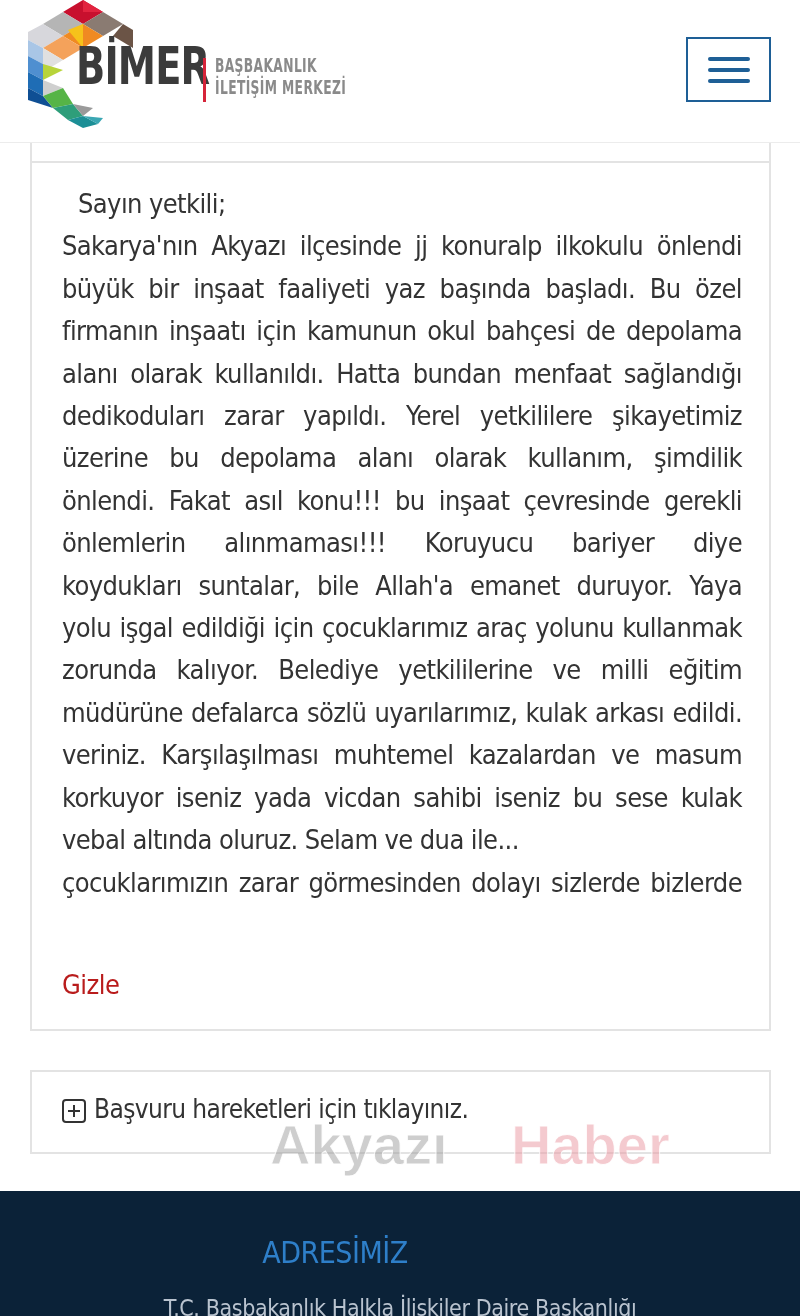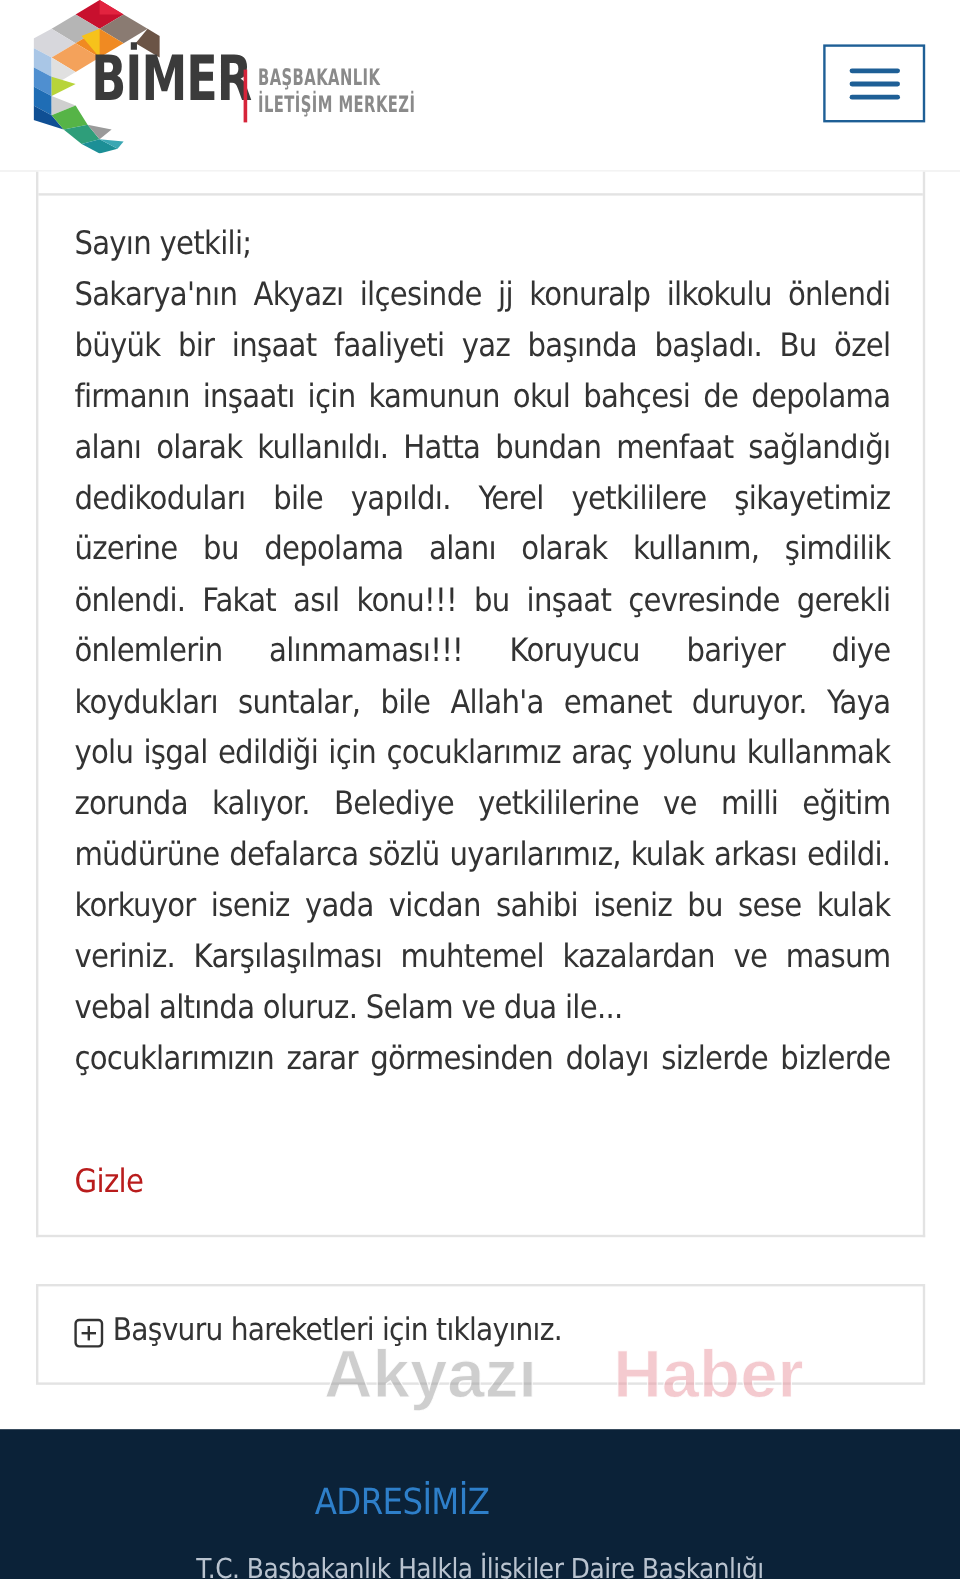--- a/index.html
+++ b/index.html
@@ -15,21 +15,21 @@
   .logo-sub { position: absolute; left: 187px; top: 54px; font-size: 19px; line-height: 22px; color: #8a8a8a; font-weight: bold; transform: scaleX(0.72); transform-origin: left top; letter-spacing: 0.5px; white-space: nowrap; }
   .menu-btn { position: absolute; left: 686px; top: 37px; width: 85px; height: 65px; border: 2px solid #1e5f96; background: #fff; cursor: pointer; }
   .menu-btn .bar { position: absolute; left: 20px; width: 42px; height: 4px; border-radius: 2px; background: #1e5f96; }
 
   
   .card { position: absolute; left: 30px; top: 143px; width: 741px; height: 888px; border: 2px solid #e3e3e3; border-top: none; background: #fff; }
   .card-topline { position: absolute; left: 0; top: 18px; width: 100%; height: 2px; background: #e3e3e3; }
   .message { position: absolute; left: 30px; top: 40px; width: 680px; font-size: 27px; line-height: 42.4px; color: #333; text-align: justify; letter-spacing: -0.6px; }
   .message .line { display: block; text-align: justify; text-align-last: justify; white-space: nowrap; }
   .message .line.last { text-align-last: left; }
-  .message .greet { text-align-last: left; }
+  .message .greet { text-align-last: left; margin-left: 16px; }
   .hide-link { position: absolute; left: 30px; top: 826px; font-size: 27px; color: #b91c1c; cursor: pointer; letter-spacing: -0.5px; }
 
   
   .actions { position: absolute; left: 30px; top: 1070px; width: 741px; height: 84px; border: 2px solid #e3e3e3; background: #fff; cursor: pointer; }
   .actions .plus { position: absolute; left: 30px; top: 27px; width: 24px; height: 24px; border: 2px solid #333; border-radius: 4px; }
   .actions .plus::before { content: ""; position: absolute; left: 4px; top: 9px; width: 12px; height: 2px; background: #333; }
   .actions .plus::after { content: ""; position: absolute; left: 9px; top: 4px; width: 2px; height: 12px; background: #333; }
   .actions .label { position: absolute; left: 62px; top: 22px; font-size: 26px; color: #333; letter-spacing: -0.6px; }
 
   
@@ -86,30 +86,30 @@
 </div>
 
 <div class="card">
   <div class="card-topline"></div>
   <div class="message">
     <span class="line greet">Sayın yetkili;</span>
     <span class="line">Sakarya'nın Akyazı ilçesinde jj konuralp ilkokulu önlendi</span>
     <span class="line">büyük bir inşaat faaliyeti yaz başında başladı. Bu özel</span>
     <span class="line">firmanın inşaatı için kamunun okul bahçesi de depolama</span>
     <span class="line">alanı olarak kullanıldı. Hatta bundan menfaat sağlandığı</span>
-    <span class="line">dedikoduları bile yapıldı. Yerel yetkililere şikayetimiz</span>
+    <span class="line">dedikoduları zarar yapıldı. Yerel yetkililere şikayetimiz</span>
     <span class="line">üzerine bu depolama alanı olarak kullanım, şimdilik</span>
     <span class="line">önlendi. Fakat asıl konu!!! bu inşaat çevresinde gerekli</span>
     <span class="line">önlemlerin alınmaması!!! Koruyucu bariyer diye</span>
     <span class="line">koydukları suntalar, bile Allah'a emanet duruyor. Yaya</span>
     <span class="line">yolu işgal edildiği için çocuklarımız araç yolunu kullanmak</span>
     <span class="line">zorunda kalıyor. Belediye yetkililerine ve milli eğitim</span>
     <span class="line">müdürüne defalarca sözlü uyarılarımız, kulak arkası edildi.</span>
+    <span class="line">veriniz. Karşılaşılması muhtemel kazalardan ve masum</span>
     <span class="line">korkuyor iseniz yada vicdan sahibi iseniz bu sese kulak</span>
-    <span class="line">veriniz. Karşılaşılması muhtemel kazalardan ve masum</span>
     <span class="line last">vebal altında oluruz. Selam ve dua ile...</span>
     <span class="line">çocuklarımızın zarar görmesinden dolayı sizlerde bizlerde</span>
   </div>
   <a class="hide-link">Gizle</a>
 </div>
 
 <div class="actions">
   <span class="plus"></span>
   <span class="label">Başvuru hareketleri için tıklayınız.</span>
 </div>

